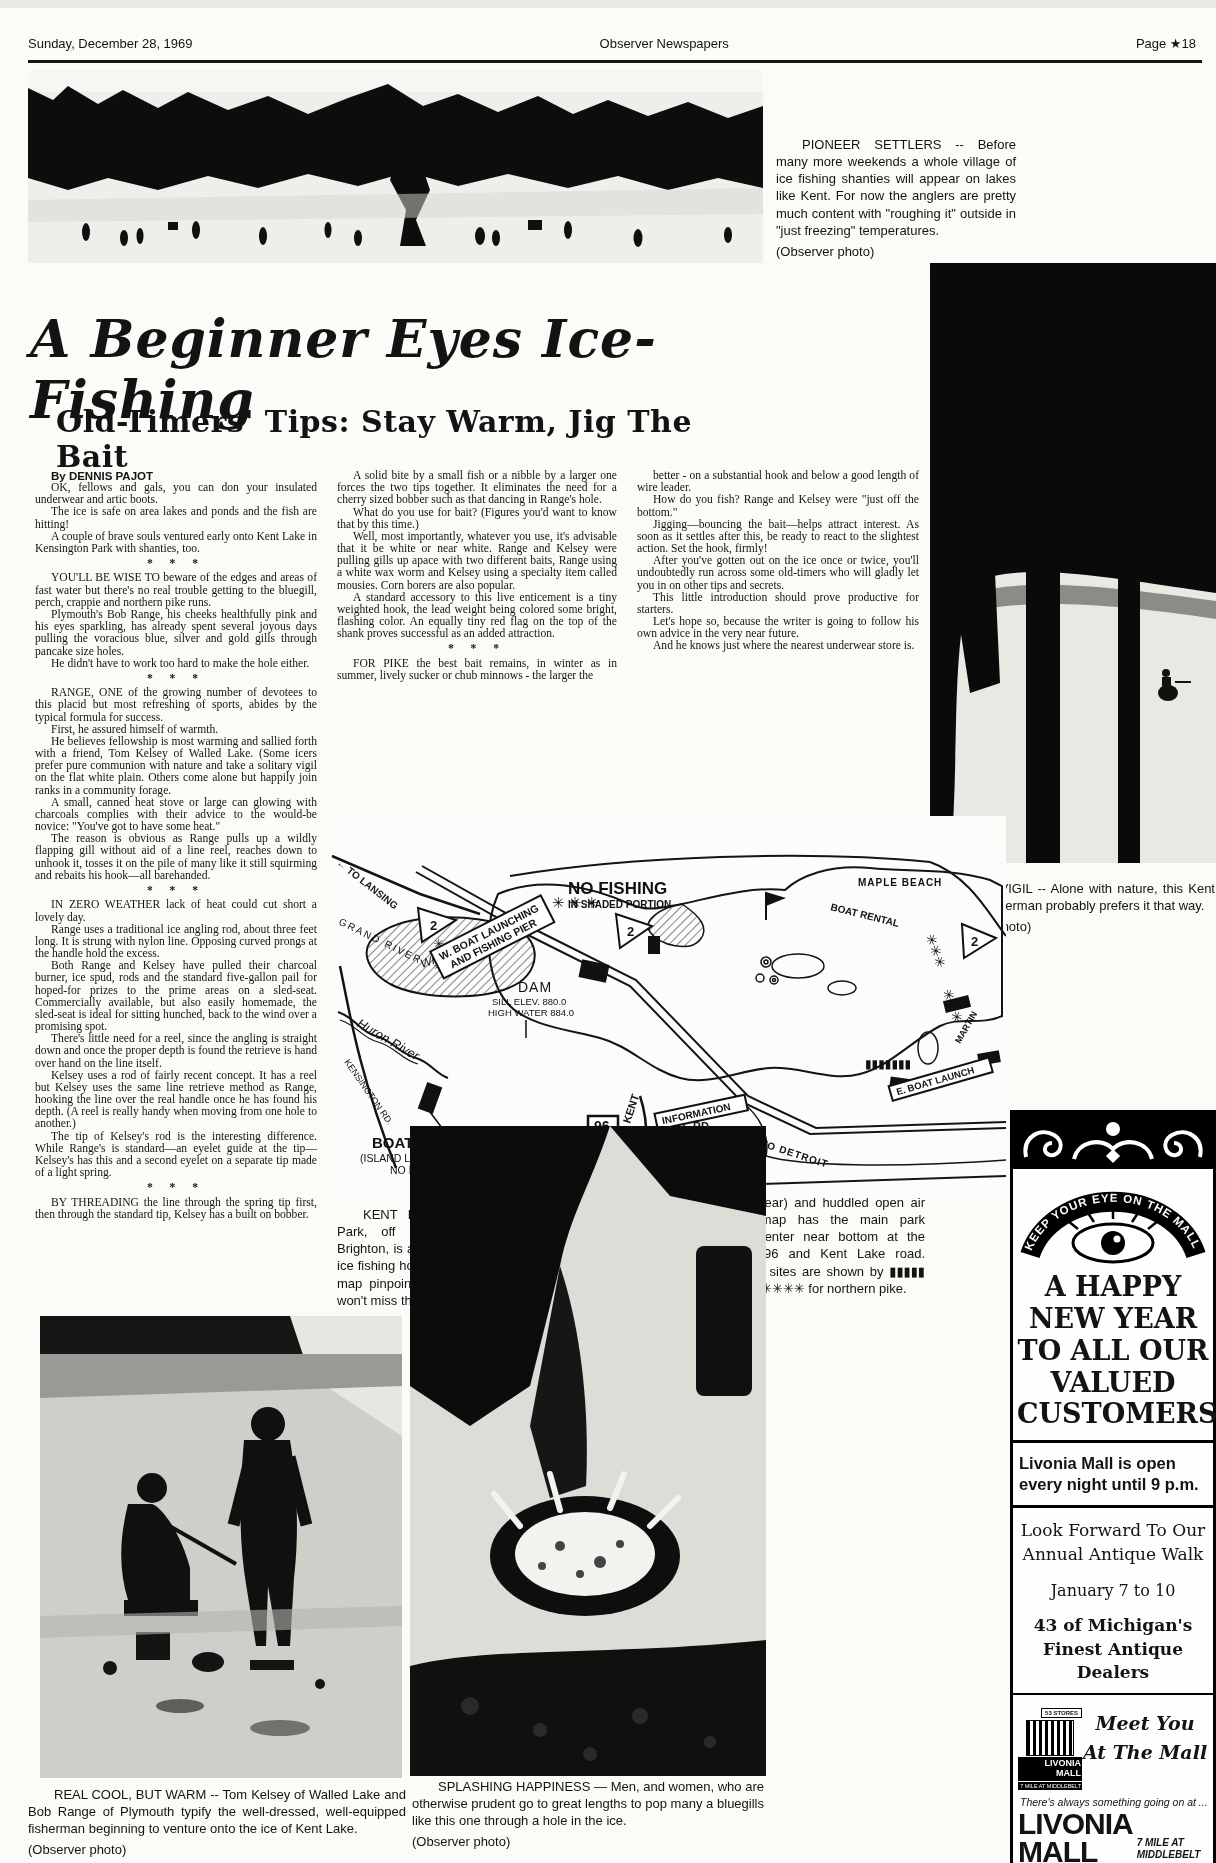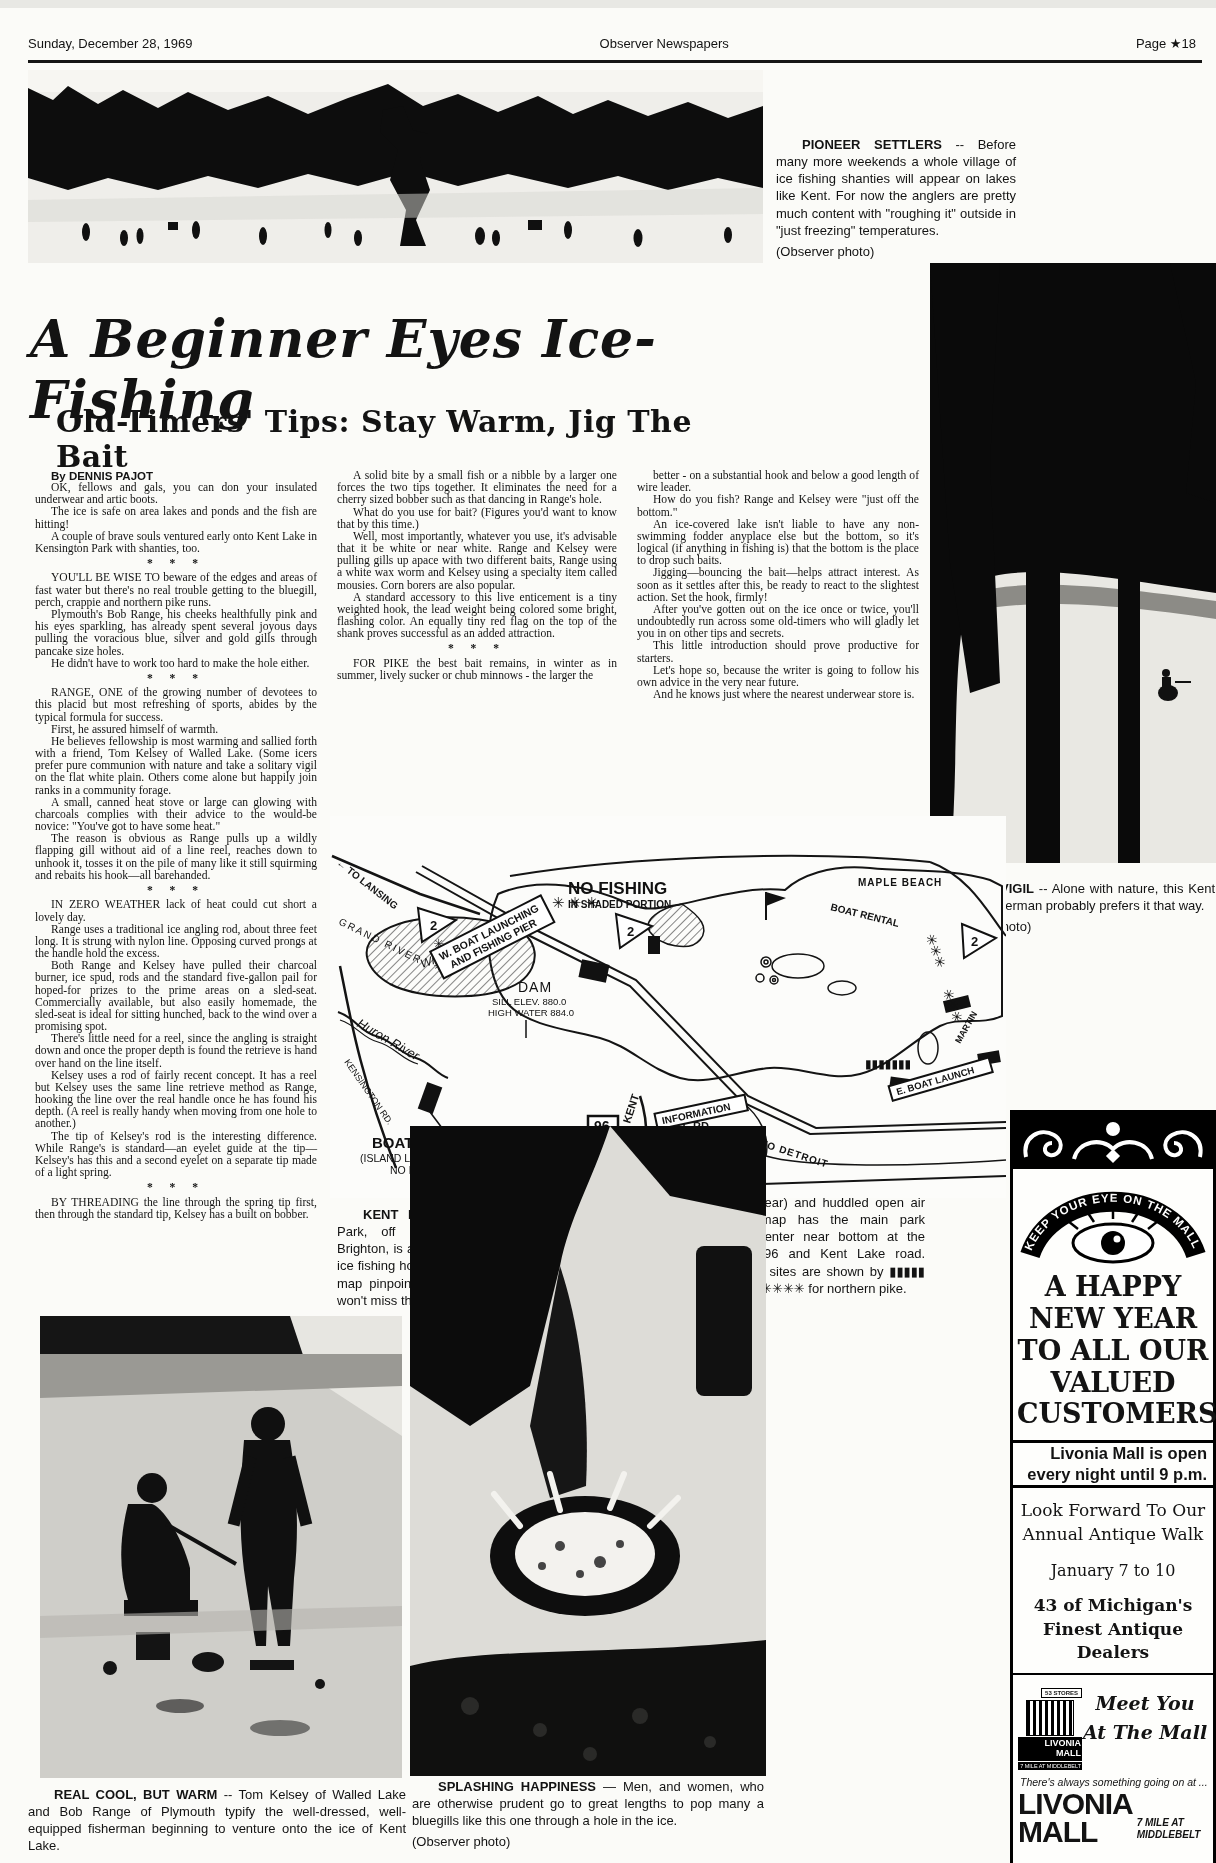--- a/index.html
+++ b/index.html
@@ -12,21 +12,21 @@
   
   .photo{position:absolute;background:#111;}
   .photo svg{display:block;width:100%;height:100%;}
   .top-photo{left:28px;top:62px;width:735px;height:193px;}
   .right-photo{left:930px;top:255px;width:286px;height:600px;}
   .photo-bl{left:40px;top:1308px;width:362px;height:462px;}
   .photo-bm{left:410px;top:1118px;width:356px;height:650px;}
   
   .caption{position:absolute;font-family:"Liberation Sans",sans-serif;font-size:13px;line-height:1.32;
         text-align:justify;}
-  .caption .cap-lead{font-weight:bold;}
+  .caption .cap-lead{font-weight:normal;}
   .caption .cap-body{text-indent:26px;margin:0;}
   .caption .credit{margin-top:4px;}
   .pioneer-caption{left:776px;top:128px;width:240px;}
   .lone-caption{left:933px;top:872px;width:282px;}
   .map-cap-left{left:337px;top:1198px;width:282px;}
   .map-cap-right{left:657px;top:1186px;width:268px;}
   .cap-bl{left:28px;top:1778px;width:378px;}
   .cap-bm{left:412px;top:1770px;width:352px;}
   
   .headline{position:absolute;left:30px;top:300px;width:740px;margin:0;
@@ -46,21 +46,21 @@
   .map text{font-family:"Liberation Sans",sans-serif;fill:#111;}
   
   .ad{position:absolute;left:1010px;top:1102px;width:200px;height:757px;border:3px solid #000;
         background:#fefefc;font-family:"Liberation Sans",sans-serif;}
   .ad-ornament{height:56px;background:#000;}
   .ad-ornament svg{display:block;width:100%;height:100%;}
   .ad-eye{height:96px;}
   .ad-eye svg{display:block;width:100%;height:100%;}
   .ad-headline{padding:6px 4px 10px 4px;text-align:center;border-bottom:3px solid #000;}
   .ad-headline div{font-family:"DejaVu Serif",serif;font-weight:bold;font-size:27px;line-height:1.18;}
-  .ad-open{padding:0 6px;text-align:right;border-bottom:3px solid #000;
+  .ad-open{padding:10px 6px;text-align:left;border-bottom:3px solid #000;
         font-weight:bold;font-size:16.5px;line-height:1.25;}
   .ad-antique{padding:10px 6px 8px 6px;text-align:center;border-bottom:2px solid #000;
         font-family:"DejaVu Serif",serif;}
   .ad-antique .aw{font-size:17px;line-height:1.45;}
   .ad-antique .dates{font-size:16px;margin:14px 0;}
   .ad-antique .dealers{font-size:17px;font-weight:bold;line-height:1.4;margin-top:10px;}
   .ad-bottom{padding:6px 5px 4px 5px;}
   .ad-row{display:flex;align-items:flex-start;}
   .tower{width:64px;text-align:right;}
   .tower .sign{display:inline-block;border:1px solid #000;font-size:6px;font-weight:bold;padding:1px 3px;}
@@ -178,21 +178,20 @@
         <p class="">Well, most importantly, whatever you use, it's advisable that it be white or near white. Range and Kelsey were pulling gills up apace with two different baits, Range using a white wax worm and Kelsey using a specialty item called mousies. Corn borers are also popular.</p>
         <p class="">A standard accessory to this live enticement is a tiny weighted hook, the lead weight being colored some bright, flashing color. An equally tiny red flag on the top of the shank proves successful as an added attraction.</p>
         <p class="sep">* * *</p>
         <p class="">FOR PIKE the best bait remains, in winter as in summer, lively sucker or chub minnows - the larger the</p>
       </div>
   </div>
   <div class="col col3">
     <div>
         <p class="">better - on a substantial hook and below a good length of wire leader.</p>
         <p class="">How do you fish? Range and Kelsey were "just off the bottom."</p>
-        <p class="">An ice-covered lake isn't liable to have any non-swimming fodder anyplace else but the bottom, so it's logical (if anything in fishing is) that the bottom is the place to drop such baits.</p>
         <p class="">Jigging—bouncing the bait—helps attract interest. As soon as it settles after this, be ready to react to the slightest action. Set the hook, firmly!</p>
         <p class="">After you've gotten out on the ice once or twice, you'll undoubtedly run across some old-timers who will gladly let you in on other tips and secrets.</p>
         <p class="">This little introduction should prove productive for starters.</p>
         <p class="">Let's hope so, because the writer is going to follow his own advice in the very near future.</p>
         <p class="">And he knows just where the nearest underwear store is.</p>
       </div>
   </div>
 
   <div class="map">
     <svg viewBox="0 0 676 382">

